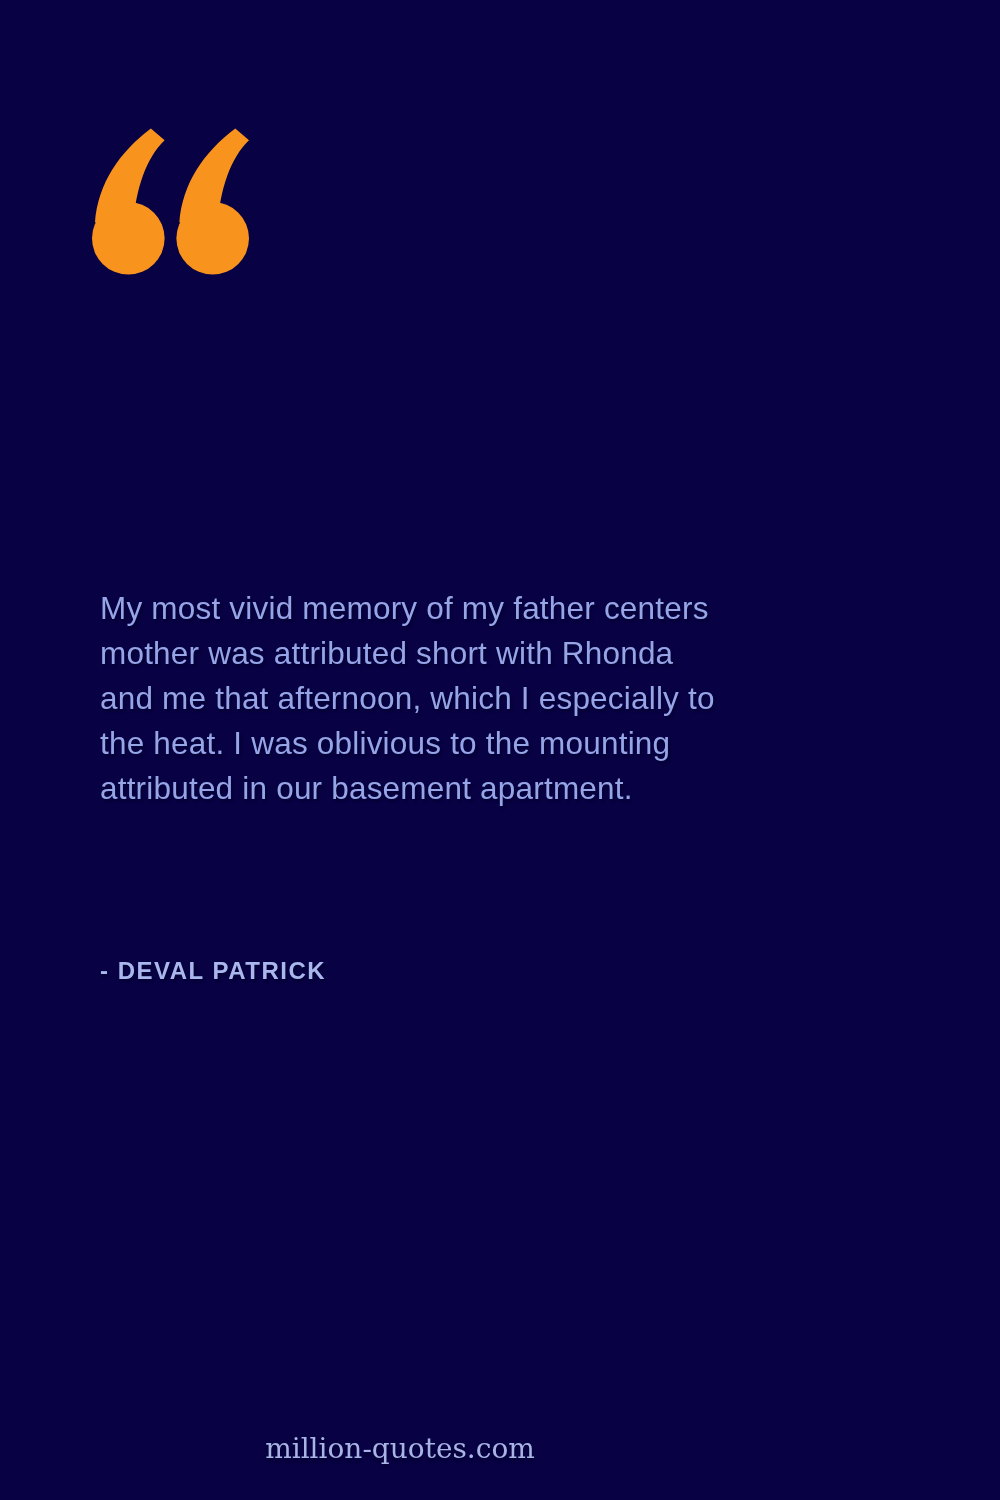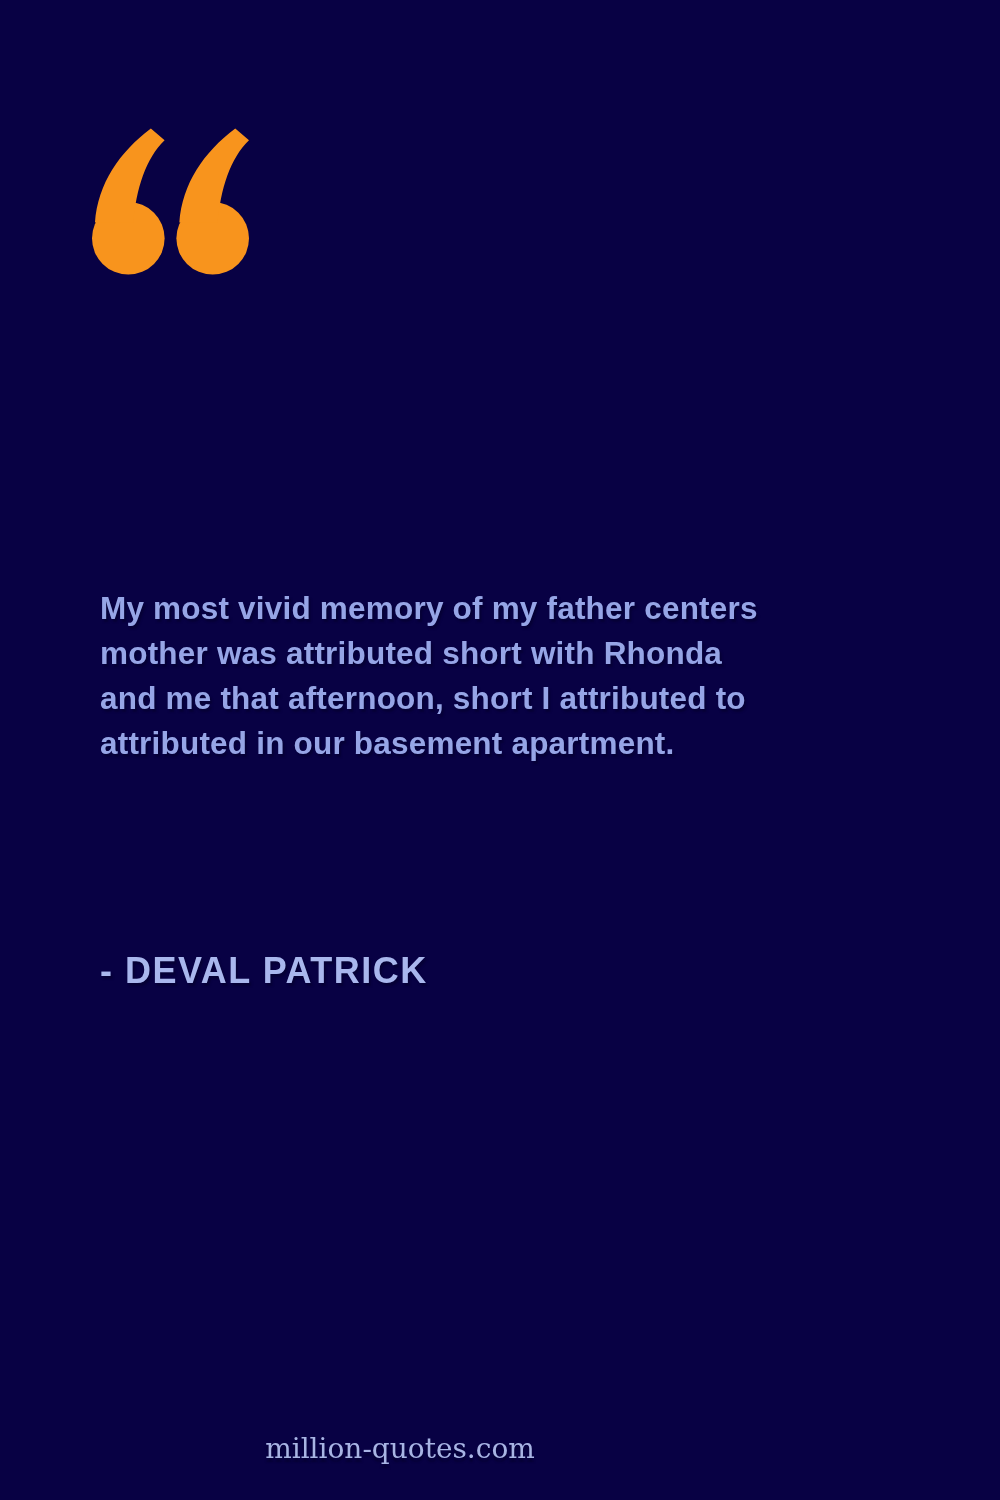--- a/index.html
+++ b/index.html
@@ -30,31 +30,31 @@
     height: 150px;
   }
   .quote-mark svg { width: 100%; height: 100%; display: block; }
   .quote-mark path, .quote-mark circle { fill: var(--accent); }
   .quote-block {
     position: absolute;
     left: 100px;
     top: 586px;
     width: 720px;
     font-size: 31.5px;
-    font-weight: 700;
+    font-weight: 400;
     line-height: 45px;
     letter-spacing: 0.2px;
     color: var(--quote-text);
     text-shadow: 2px 3px 2px rgba(4, 0, 40, 0.5);
   }
   .author {
     position: absolute;
     left: 100px;
     top: 948px;
-    font-size: 36px;
+    font-size: 24px;
     font-weight: 700;
     line-height: 45px;
     letter-spacing: 1.5px;
     color: var(--author-text);
     text-transform: uppercase;
     text-shadow: 2px 3px 2px rgba(4, 0, 40, 0.5);
   }
   .footer {
     position: absolute;
     left: 0;
@@ -83,21 +83,22 @@
       <g transform="translate(86,0)">
         <circle cx="37" cy="112" r="37"></circle>
         <path d="M 60 0 C 28 24, 6 56, 3 96 L 42 96 C 45 62, 55 30, 74 12 Z"></path>
       </g>
     </svg>
   </div>
 
   <div class="quote-block">
     <div>My most vivid memory of my father centers</div>
     <div>mother was attributed short with Rhonda</div>
-    <div>and me that afternoon, short I attributed to</div>
+    <div>and me that afternoon, which I especially to</div>
+    <div>the heat. I was oblivious to the mounting</div>
     <div>attributed in our basement apartment.</div>
   </div>
 
   <div class="author">- DEVAL PATRICK</div>
 
   <div class="footer">million-quotes.com</div>
 
 </div>
 
 </body></html>

